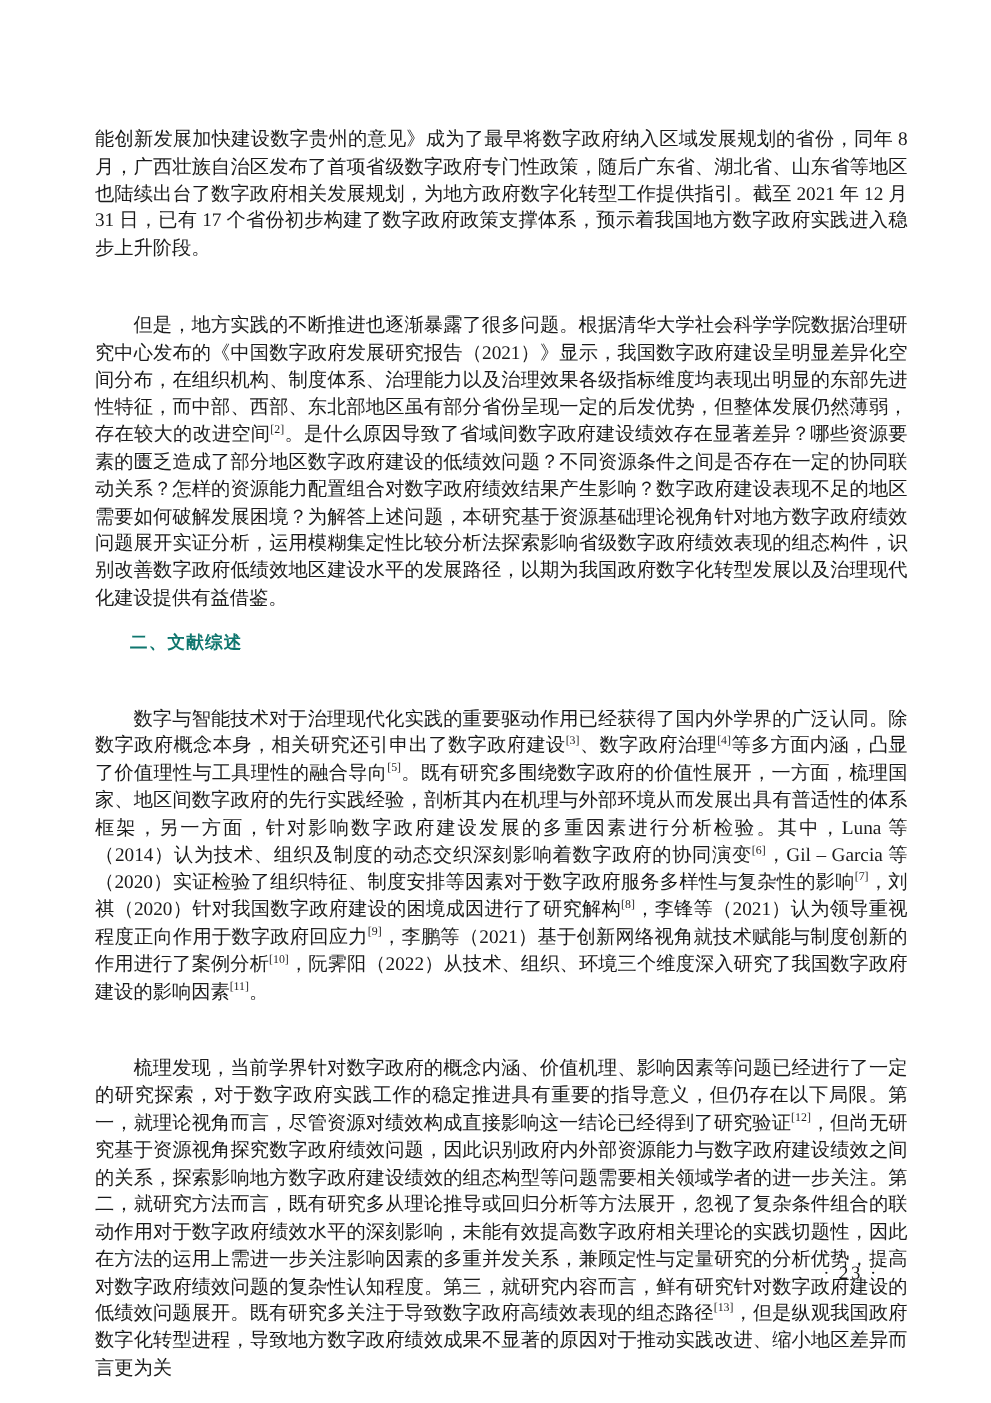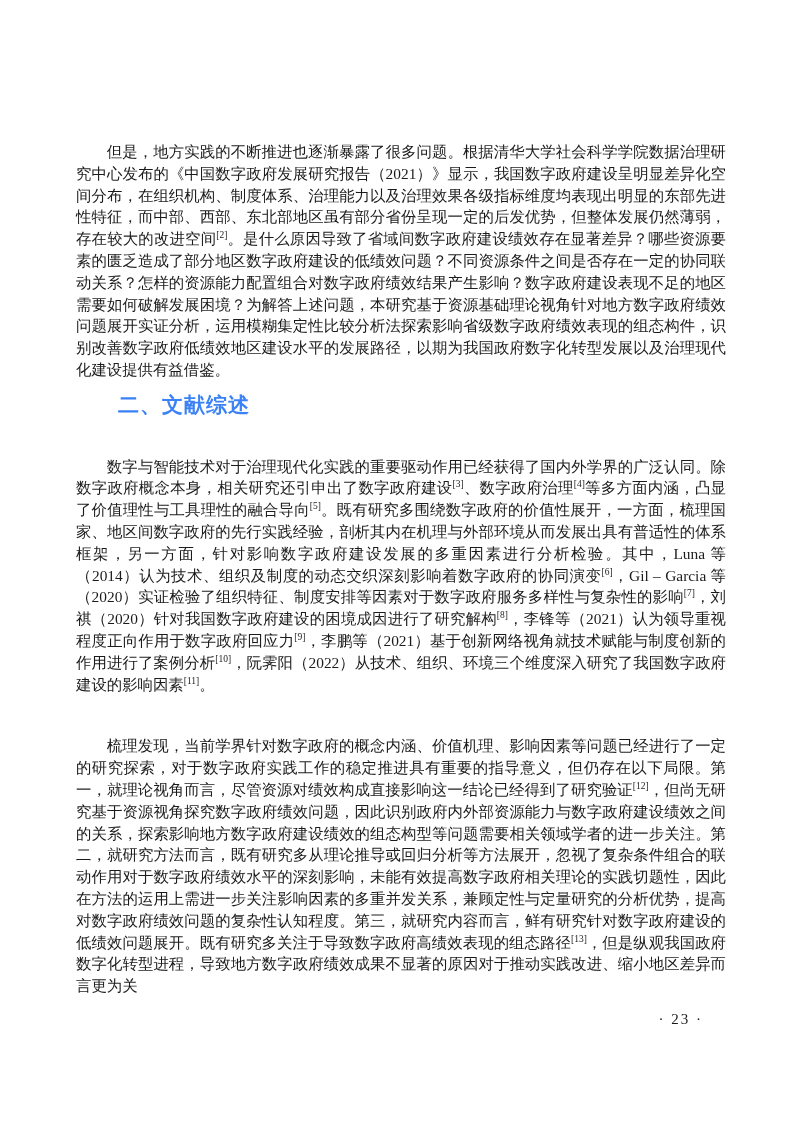--- a/index.html
+++ b/index.html
@@ -29,27 +29,27 @@
   .para {
     margin: 0;
     padding: 0;
   }
   .para.indent {
     text-indent: 2em;
     margin-top: 40px;
   }
   .section-heading {
     font-family: "Liberation Sans", "DejaVu Sans", sans-serif;
-    font-size: 21px;
+    font-size: 14px;
     font-weight: 700;
     line-height: 21.8px;
     margin: 13px 0 11px 0;
     text-indent: 2em;
     letter-spacing: 1px;
-    color: #3b82f6;
+    color: #0f766e;
   }
   sup.cite {
     font-size: 9.5px;
     line-height: 0;
     vertical-align: 6px;
     letter-spacing: 0;
   }
   .page-number {
     position: absolute;
     top: 1011px;
@@ -57,19 +57,20 @@
     font-size: 15px;
     letter-spacing: 2px;
     color: #1b1b1b;
   }
 </style>
 </head>
 <body>
 
 <div class="page">
   <div class="article">
+      <p class="para">能创新发展加快建设数字贵州的意见》成为了最早将数字政府纳入区域发展规划的省份，同年 8 月，广西壮族自治区发布了首项省级数字政府专门性政策，随后广东省、湖北省、山东省等地区也陆续出台了数字政府相关发展规划，为地方政府数字化转型工作提供指引。截至 2021 年 12 月 31 日，已有 17 个省份初步构建了数字政府政策支撑体系，预示着我国地方数字政府实践进入稳步上升阶段。</p>
       <p class="para indent">但是，地方实践的不断推进也逐渐暴露了很多问题。根据清华大学社会科学学院数据治理研究中心发布的《中国数字政府发展研究报告（2021）》显示，我国数字政府建设呈明显差异化空间分布，在组织机构、制度体系、治理能力以及治理效果各级指标维度均表现出明显的东部先进性特征，而中部、西部、东北部地区虽有部分省份呈现一定的后发优势，但整体发展仍然薄弱，存在较大的改进空间<sup class="cite">[2]</sup>。是什么原因导致了省域间数字政府建设绩效存在显著差异？哪些资源要素的匮乏造成了部分地区数字政府建设的低绩效问题？不同资源条件之间是否存在一定的协同联动关系？怎样的资源能力配置组合对数字政府绩效结果产生影响？数字政府建设表现不足的地区需要如何破解发展困境？为解答上述问题，本研究基于资源基础理论视角针对地方数字政府绩效问题展开实证分析，运用模糊集定性比较分析法探索影响省级数字政府绩效表现的组态构件，识别改善数字政府低绩效地区建设水平的发展路径，以期为我国政府数字化转型发展以及治理现代化建设提供有益借鉴。</p>
       <h2 class="section-heading">二、文献综述</h2>
       <p class="para indent">数字与智能技术对于治理现代化实践的重要驱动作用已经获得了国内外学界的广泛认同。除数字政府概念本身，相关研究还引申出了数字政府建设<sup class="cite">[3]</sup>、数字政府治理<sup class="cite">[4]</sup>等多方面内涵，凸显了价值理性与工具理性的融合导向<sup class="cite">[5]</sup>。既有研究多围绕数字政府的价值性展开，一方面，梳理国家、地区间数字政府的先行实践经验，剖析其内在机理与外部环境从而发展出具有普适性的体系框架，另一方面，针对影响数字政府建设发展的多重因素进行分析检验。其中，Luna 等（2014）认为技术、组织及制度的动态交织深刻影响着数字政府的协同演变<sup class="cite">[6]</sup>，Gil – Garcia 等（2020）实证检验了组织特征、制度安排等因素对于数字政府服务多样性与复杂性的影响<sup class="cite">[7]</sup>，刘祺（2020）针对我国数字政府建设的困境成因进行了研究解构<sup class="cite">[8]</sup>，李锋等（2021）认为领导重视程度正向作用于数字政府回应力<sup class="cite">[9]</sup>，李鹏等（2021）基于创新网络视角就技术赋能与制度创新的作用进行了案例分析<sup class="cite">[10]</sup>，阮霁阳（2022）从技术、组织、环境三个维度深入研究了我国数字政府建设的影响因素<sup class="cite">[11]</sup>。</p>
       <p class="para indent">梳理发现，当前学界针对数字政府的概念内涵、价值机理、影响因素等问题已经进行了一定的研究探索，对于数字政府实践工作的稳定推进具有重要的指导意义，但仍存在以下局限。第一，就理论视角而言，尽管资源对绩效构成直接影响这一结论已经得到了研究验证<sup class="cite">[12]</sup>，但尚无研究基于资源视角探究数字政府绩效问题，因此识别政府内外部资源能力与数字政府建设绩效之间的关系，探索影响地方数字政府建设绩效的组态构型等问题需要相关领域学者的进一步关注。第二，就研究方法而言，既有研究多从理论推导或回归分析等方法展开，忽视了复杂条件组合的联动作用对于数字政府绩效水平的深刻影响，未能有效提高数字政府相关理论的实践切题性，因此在方法的运用上需进一步关注影响因素的多重并发关系，兼顾定性与定量研究的分析优势，提高对数字政府绩效问题的复杂性认知程度。第三，就研究内容而言，鲜有研究针对数字政府建设的低绩效问题展开。既有研究多关注于导致数字政府高绩效表现的组态路径<sup class="cite">[13]</sup>，但是纵观我国政府数字化转型进程，导致地方数字政府绩效成果不显著的原因对于推动实践改进、缩小地区差异而言更为关</p>
     </div>
   <div class="page-number">· 23 ·</div>
 </div>
 
 </body></html>

